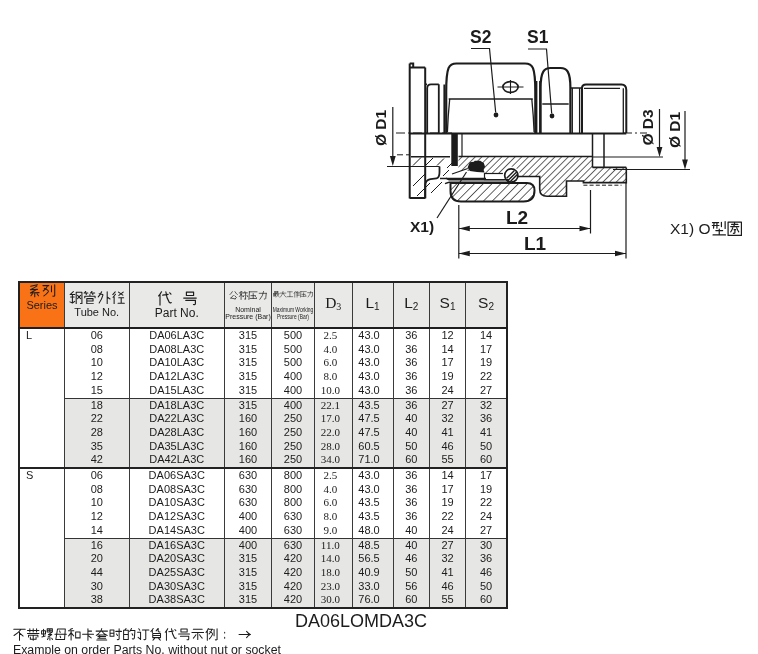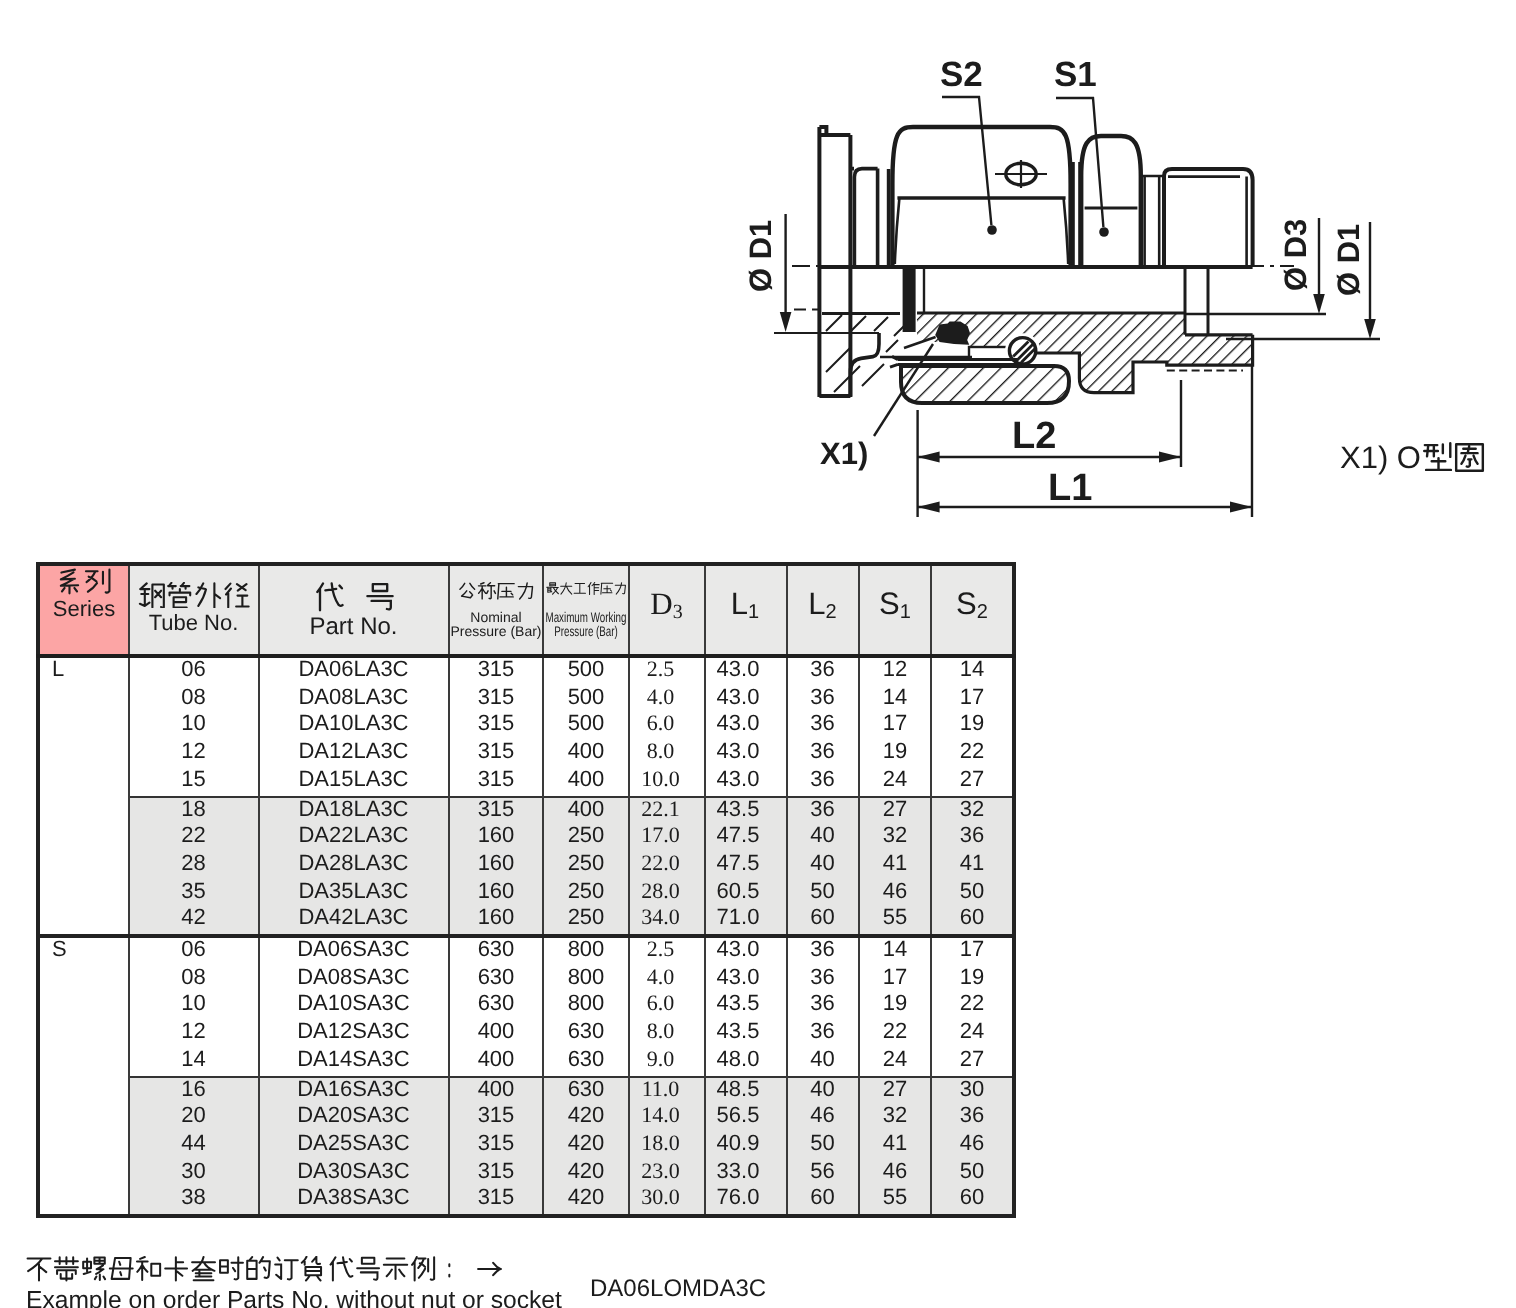--- a/index.html
+++ b/index.html
@@ -2,41 +2,41 @@
 <html><head><meta charset="utf-8"><style>
 html,body{margin:0;padding:0;background:#ffffff;}
 body{width:758px;height:654px;position:relative;font-family:"Liberation Sans",sans-serif;}
 #tblwrap{position:absolute;left:18px;top:281px;}
 table{border-collapse:collapse;table-layout:fixed;width:488px;}
 td{padding:0;text-align:center;vertical-align:middle;font-size:11px;color:#1c1c1c;
    border-left:1.2px solid #3a3a3a;overflow:hidden;}
 td.ser{border-left:none;}
 table{border:2px solid #222;}
 .hrow td{border-bottom:2.6px solid #1e1e1e;background:#e9e9e8;height:44px;vertical-align:middle;}
-.hrow td.ser{background:#fca5a5;}
+.hrow td.ser{background:#f97316;}
 tr.w td{background:#fff;}
 tr.g td{background:#e6e6e5;}
 tr td{height:13.7px;line-height:13.7px;}
 tr.div td{border-top:1.7px solid #333;}
 tr.sec td{border-top:2.4px solid #222;}
 td.ser{text-align:left;vertical-align:top;padding-left:6px;}
 tr.w td.ser, tr.g td.ser{background:#fff;}
 .hrow td.ser{text-align:center;padding-left:0;}
 .hc{text-align:center;margin-top:0px;}
 .he{font-size:11px;margin-top:1px;}
 .hs{font-size:7px;line-height:7.6px;margin-top:1px;}
 .hsn{white-space:nowrap;width:58px;margin-left:-8.2px;transform:scaleX(0.7);transform-origin:center top;font-size:7px;line-height:7.6px;margin-top:1px;text-align:center;}
 .bigv{font-size:15.5px;}
 sub{font-size:10px;vertical-align:-2px;}
 .c7,.c6{text-align:center;}
 td.c6{padding-right:6px;font-family:Liberation Serif, serif;}
 td.c7{padding-right:7px;}
 .hrow td.c6,.hrow td.c7{text-align:center;padding-right:0;}
 #cap1{position:absolute;left:13px;top:628px;}
-#cap2{position:absolute;left:295px;top:637px;font-size:12px;color:#1c1c1c;}
+#cap2{position:absolute;left:295px;top:611px;font-size:18px;color:#1c1c1c;}
 #cap3{position:absolute;left:13px;top:643px;font-size:12.3px;color:#1c1c1c;}
 </style></head><body>
 
 <svg id="draw" style="position:absolute;left:0;top:0" width="758" height="278" viewBox="0 0 758 278">
 
 <g stroke="#1c1c1c" stroke-width="1" fill="none" stroke-dasharray="9 3 2 3">
       <path d="M396,133 H452 M623,133 H647"></path>
     </g>
 
 <defs>

